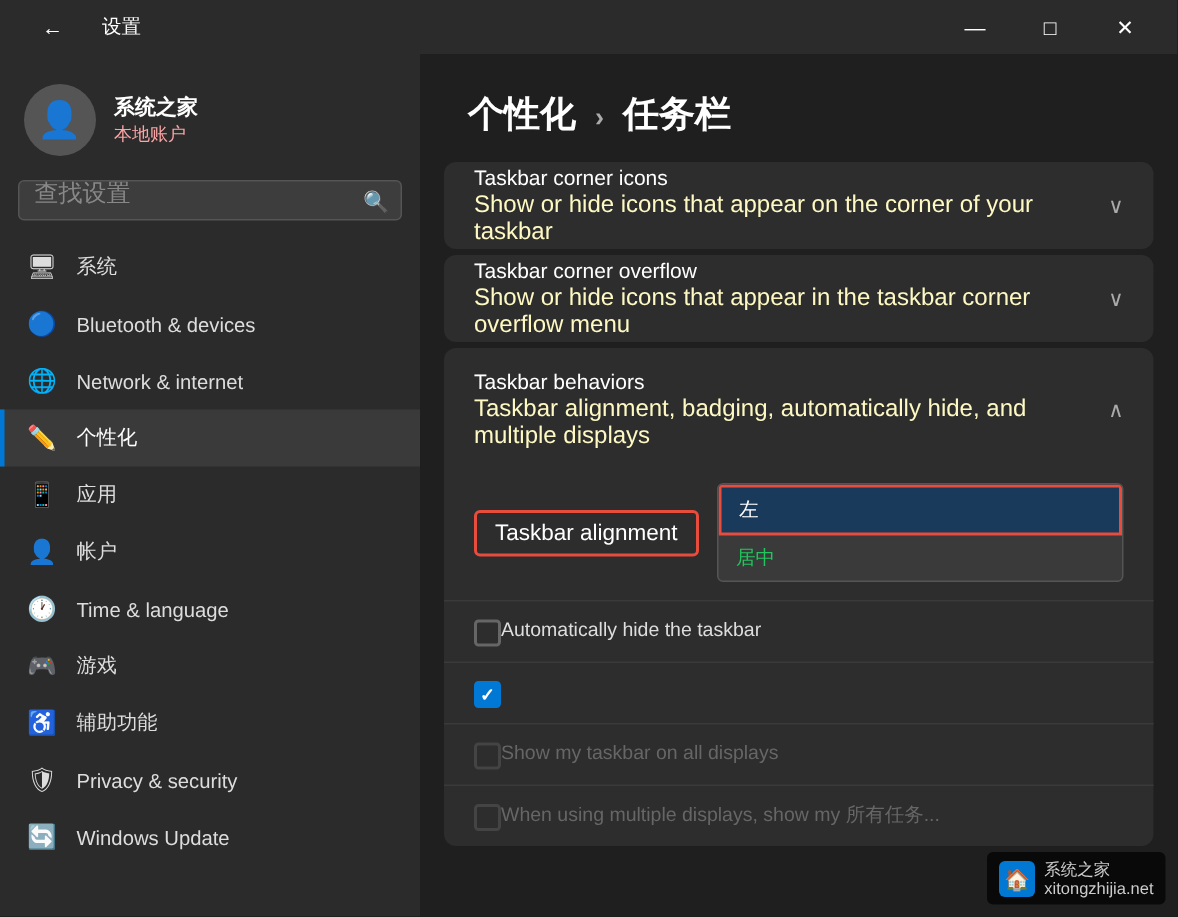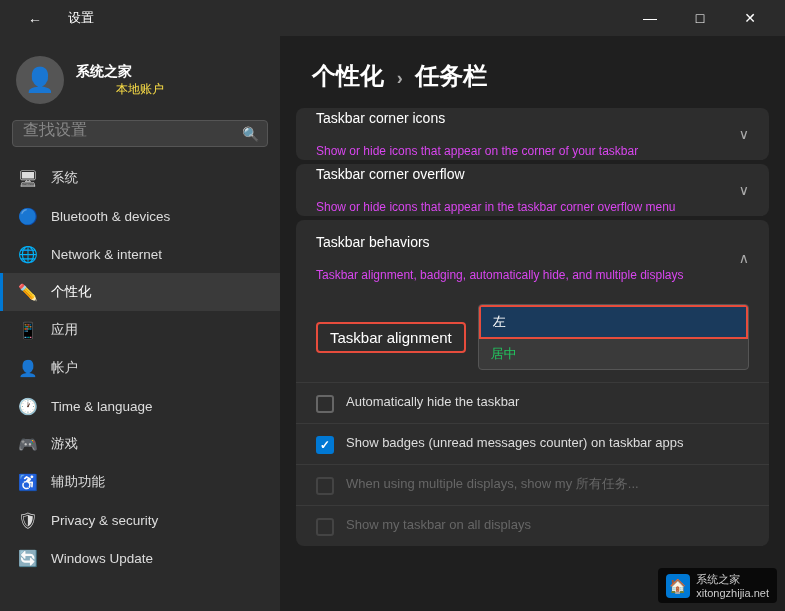--- a/index.html
+++ b/index.html
@@ -84,22 +84,21 @@
       color: #ccc;
       flex-shrink: 0;
     }
     .user-info-name {
       font-size: 14px;
       font-weight: 600;
       color: #fff;
     }
     .user-info-sub {
       font-size: 12px;
-      color: #fde047;
-      margin-left: 40px;
+      color: #fca5a5;
     }
 
     
     .search-box {
       margin: 0 12px 12px 12px;
       position: relative;
     }
     .search-input {
       width: 100%;
       background: #3d3d3d;
@@ -184,23 +183,23 @@
       padding: 2px 20px;
       cursor: pointer;
     }
 
     .card-header-left .card-title {
       font-size: 14px;
       font-weight: 500;
       color: #fff;
     }
     .card-header-left .card-subtitle {
-      font-size: 12px;
-      color: #d946ef;
-      margin-top: 18px;
+      font-size: 16px;
+      color: #fef9c3;
+      margin-top: 2px;
     }
 
     .chevron {
       font-size: 14px;
       color: #aaa;
     }
 
     
     .card-expanded {
       margin: 0 16px 4px 16px;
@@ -255,21 +254,20 @@
       background: #1a3a5c;
       border: 2px solid #e74c3c;
       color: #fff;
     }
 
     
     .checkbox-row {
       display: flex;
       align-items: flex-start;
       padding: 10px 20px;
-      gap: 12px;
     }
     .checkbox-row + .checkbox-row {
       border-top: 1px solid #3a3a3a;
     }
 
     .cb-box {
       width: 18px;
       height: 18px;
       border: 2px solid #666;
       border-radius: 3px;
@@ -463,34 +461,33 @@
 
       <div class="checkbox-row divider-row">
         <div class="cb-box"></div>
         <span class="cb-label">Automatically hide the taskbar</span>
       </div>
 
       <div class="checkbox-row">
         <div class="cb-box checked">
           <span class="cb-check">✓</span>
         </div>
-        <span class="cb-label">Show badges (unread messages counter) on taskbar apps</span>
+      </div>
+
+      <div class="checkbox-row">
+        <div class="cb-box" style="border-color:#444;"></div>
+        <span class="cb-label dimmed">Show my taskbar on all displays</span>
       </div>
 
       <div class="checkbox-row">
         <div class="cb-box" style="border-color:#444;"></div>
         <span class="cb-label dimmed">
           <span>When using multiple displays, show my</span>
           <span> 所有任务...</span>
         </span>
-      </div>
-
-      <div class="checkbox-row">
-        <div class="cb-box" style="border-color:#444;"></div>
-        <span class="cb-label dimmed">Show my taskbar on all displays</span>
       </div>
 
     </div>
 
   </div>
 </div>
 
 <div class="watermark">
   <div class="watermark-logo">🏠</div>
   <div>

